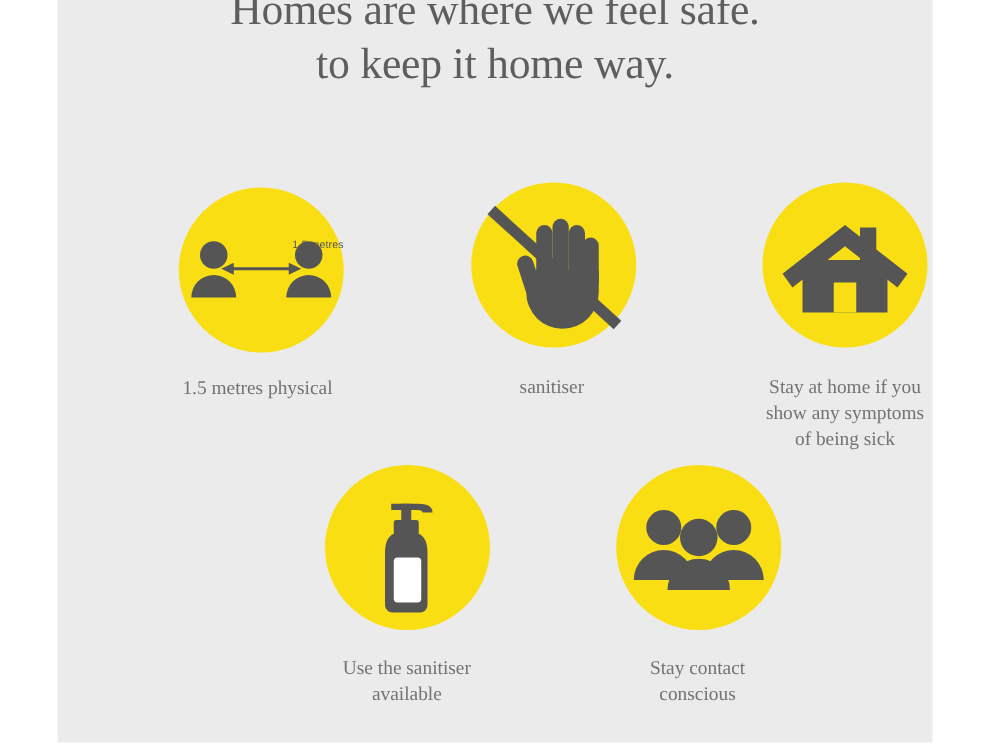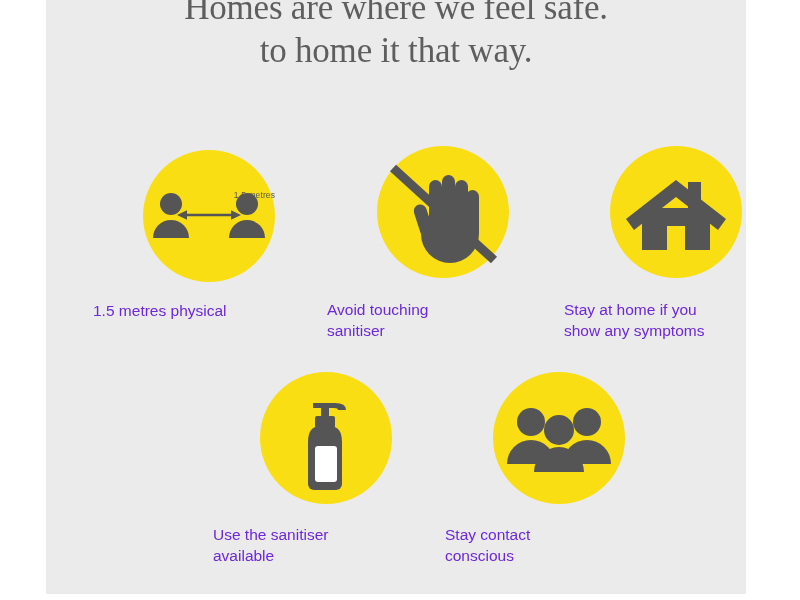--- a/index.html
+++ b/index.html
@@ -50,25 +50,25 @@
     position: relative;
     width: 132px;
     height: 132px;
     border-radius: 50%;
     background: #fade14;
     margin: 0 auto;
   }
   .circle svg { display: block; }
   .caption {
     margin-top: 15px;
-    text-align: left;
-    font-family: Liberation Sans, sans-serif;
+    text-align: center;
+    font-family: Liberation Serif, serif;
     font-size: 15.5px;
     line-height: 21px;
-    color: #6d28d9;
+    color: #737373;
   }
   .caption .cline { display: block; }
 
   
   #card-distancing { left: 53px;  top: 150px; }
   #card-surfaces   { left: 290px; top: 146px; }
   #card-stayhome   { left: 522px; top: 146px; }
   
   #card-sanitiser  { left: 172px; top: 372px; }
   #card-contact    { left: 405px; top: 372px; }
@@ -105,21 +105,21 @@
     letter-spacing: 0.1px;
   }
 </style>
 </head>
 <body>
 
 <div id="poster">
 
   <div id="headline">
     <span class="hline">Homes are where we feel safe.</span>
-    <span class="hline">to home it that way.</span>
+    <span class="hline">to keep it home way.</span>
   </div>
 
   <div class="card" id="card-distancing">
     <div class="circle">
       <svg width="132" height="132" viewBox="0 0 132 132">
 
         <circle cx="28" cy="54" r="11" fill="#555555"></circle>
         <path d="M10 88 a18 18 0 0 1 36 0 z" fill="#555555"></path>
 
         <circle cx="104" cy="54" r="11" fill="#555555"></circle>
@@ -146,21 +146,20 @@
           <rect x="65" y="29" width="13" height="55" rx="6.5"></rect>
           <rect x="78" y="34" width="13" height="50" rx="6.5"></rect>
           <rect x="89" y="44" width="13" height="42" rx="6.5"></rect>
           <path d="M44 70 h58 v18 a29 29 0 0 1 -58 0 z"></path>
         </g>
 
         <line x1="16" y1="22" x2="117" y2="114" stroke="#555555" stroke-width="9" stroke-linecap="butt"></line>
       </svg>
     </div>
     <div class="caption">
-      <span class="cline">Avoid touching</span>
       <span class="cline">sanitiser</span>
     </div>
   </div>
 
   <div class="card" id="card-stayhome">
     <div class="circle">
       <svg width="132" height="132" viewBox="0 0 132 132">
         <g fill="#555555">
 
           <rect x="78" y="36" width="13" height="30"></rect>
@@ -169,20 +168,21 @@
 
           <rect x="32" y="62" width="68" height="42"></rect>
 
         </g>
         <rect x="57" y="80" width="18" height="24" fill="#fade14"></rect>
       </svg>
     </div>
     <div class="caption">
       <span class="cline">Stay at home if you</span>
       <span class="cline">show any symptoms</span>
+      <span class="cline">of being sick</span>
     </div>
   </div>
 
   <div class="card" id="card-contact">
     <div class="circle">
       <svg width="132" height="132" viewBox="0 0 132 132">
         <g fill="#555555">
 
           <circle cx="38" cy="50" r="14"></circle>
           <path d="M14 92 a24 24 0 0 1 48 0 z"></path>

